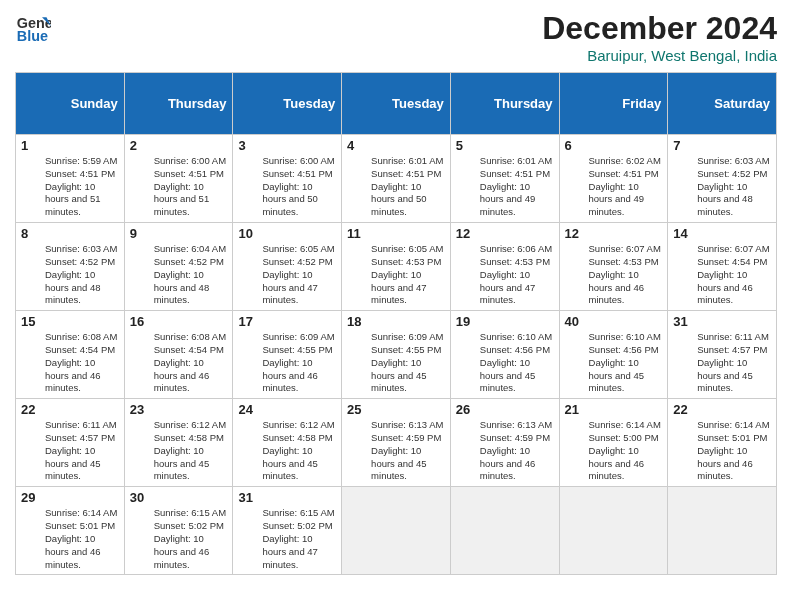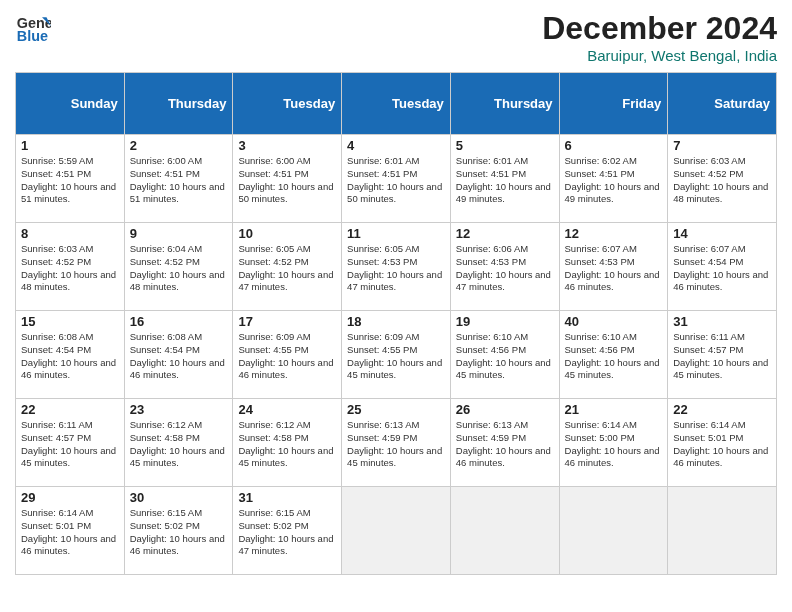--- a/index.html
+++ b/index.html
@@ -69,20 +69,21 @@
     }
     .day-num {
       font-size: 13px;
       font-weight: bold;
       color: #222;
       display: block;
       margin-bottom: 2px;
     }
     .cell-content {
       line-height: 1.35;
+      margin-left: 24px;
     }
   </style>
 </head>
 <body>
 
 <div class="container">
   <div class="header-area">
     <div class="logo">
       <svg class="logo-icon" viewBox="0 0 40 40">
         <text x="2" y="20" font-size="16" font-weight="bold" fill="#333">General</text>

